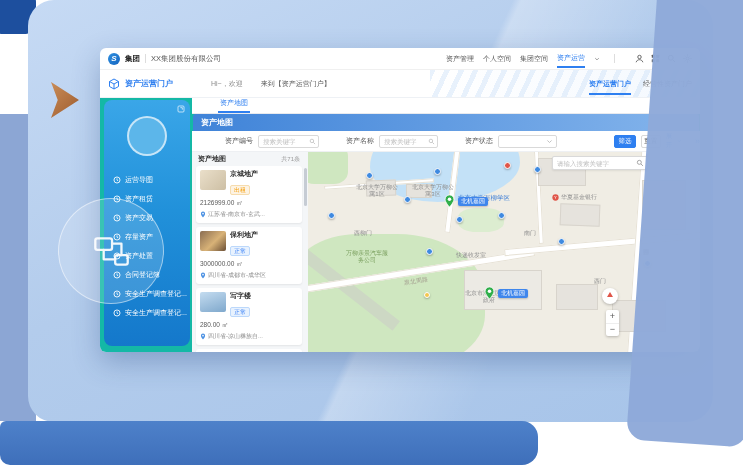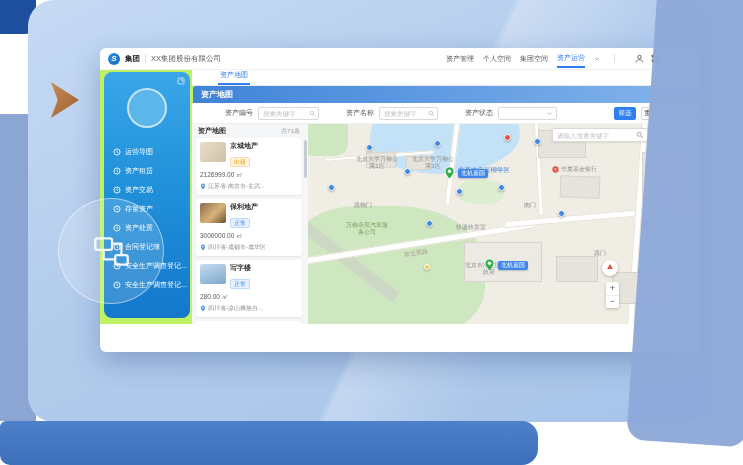--- a/index.html
+++ b/index.html
@@ -48,21 +48,21 @@
   .portalbar .stripes{position:absolute;right:0;top:0;width:45%;height:100%;pointer-events:none;
     background:repeating-linear-gradient(115deg,rgba(205,225,248,.45) 0 5px,transparent 5px 13px);}
   .portal-name{font-size:8px;font-weight:bold;color:#2e7ff0;margin-left:5px;}
   .greet{font-size:7px;color:#8c8c8c;margin-left:38px;}
   .welcome{font-size:7px;color:#595959;margin-left:18px;}
   .portal-tabs{margin-left:auto;display:flex;gap:12px;position:relative;z-index:1;}
   .portal-tab{font-size:7px;color:#595959;padding:6px 0 4px;cursor:pointer;}
   .portal-tab.active{color:#2e7ff0;border-bottom:2px solid #2e7ff0;font-weight:bold;}
 
   
-  .app-body{position:relative;height:254px;background:#bef264;}
+  .app-body{position:relative;height:254px;background:#14b8a6;}
   .sidebar{position:absolute;left:4px;top:2px;width:86px;height:246px;border-radius:8px;overflow:hidden;
     background:linear-gradient(180deg,#3aa6e8 0%,#2191da 45%,#1478cb 100%);}
   .sb-expand{position:absolute;right:5px;top:5px;opacity:.85;}
   .avatar{width:40px;height:40px;border-radius:50%;margin:16px auto 10px;background:#5cb6ea;border:2px solid rgba(255,255,255,.65);}
   .sb-menu{padding:4px 0 0 9px;}
   .sb-item{display:flex;align-items:center;gap:4px;height:19px;color:#fff;font-size:7px;cursor:pointer;
     white-space:nowrap;overflow:hidden;}
   .sb-item svg{flex:0 0 auto;}
 
   .content{position:absolute;left:92px;top:0;right:0;bottom:0;display:flex;flex-direction:column;}
@@ -189,20 +189,34 @@
                 <line x1="2.2" y1="2.2" x2="3.4" y2="3.4"></line>
                 <line x1="8.6" y1="8.6" x2="9.8" y2="9.8"></line>
                 <line x1="9.8" y1="2.2" x2="8.6" y2="3.4"></line>
                 <line x1="3.4" y1="8.6" x2="2.2" y2="9.8"></line>
               </g>
             </svg>
         </span>
       </div>
     </div>
 
+    <div class="portalbar">
+      <div class="stripes"></div>
+      <svg width="12" height="12" viewBox="0 0 24 24">
+          <path d="M12 2l9 5v10l-9 5-9-5V7z" fill="none" stroke="#2e7ff0" stroke-width="2"></path>
+          <path d="M12 12L3 7M12 12l9-5M12 12v10" fill="none" stroke="#2e7ff0" stroke-width="2"></path>
+        </svg>
+      <span class="portal-name">资产运营门户</span>
+      <span class="greet">Hi~，欢迎</span>
+      <span class="welcome">来到【资产运营门户】</span>
+      <span class="portal-tabs">
+        <span class="portal-tab active">资产运营门户</span>
+        <span class="portal-tab">经营性资产门户</span>
+      </span>
+    </div>
 
     <div class="app-body">
 
       <aside class="sidebar">
         <svg class="sb-expand" width="8" height="8" viewBox="0 0 12 12">
             <rect x="1.5" y="1.5" width="9" height="9" rx="1.5" fill="none" stroke="#fff" stroke-width="1.2"></rect>
             <polyline points="5,4 8,4 8,7" fill="none" stroke="#fff" stroke-width="1.2"></polyline>
           </svg>
         <div class="avatar"></div>
         <div class="sb-menu">

